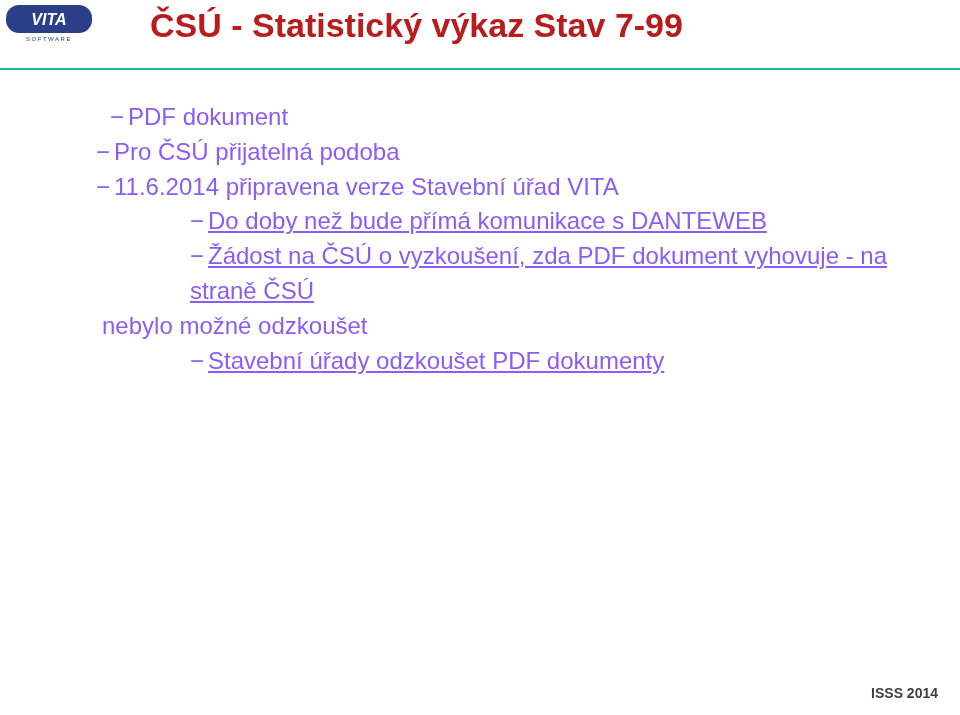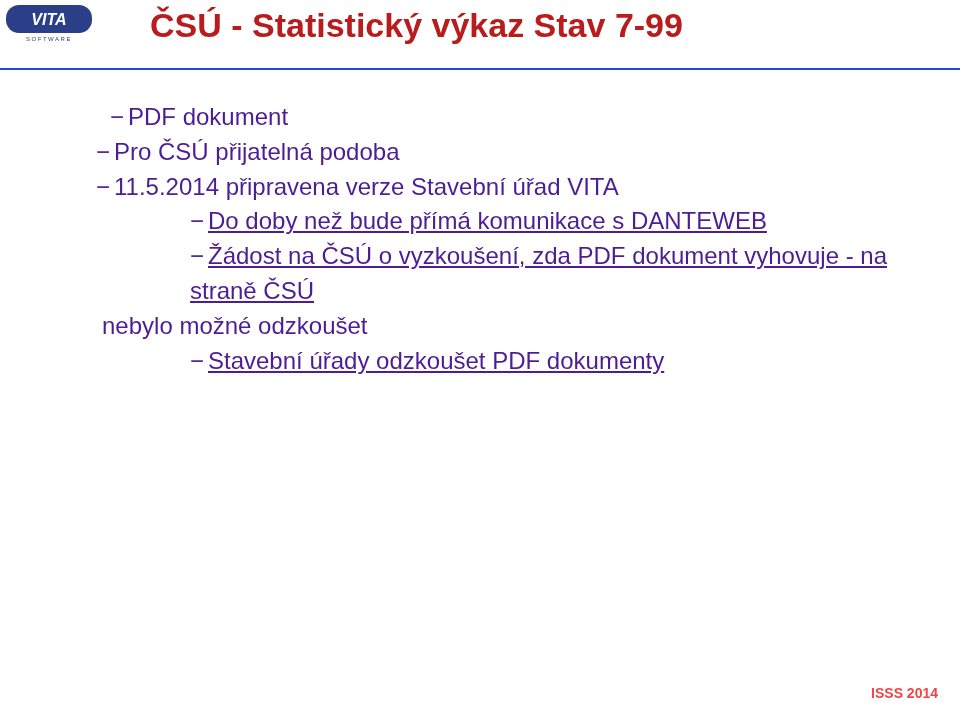--- a/index.html
+++ b/index.html
@@ -5,59 +5,59 @@
   * { margin: 0; padding: 0; box-sizing: border-box; }
   html, body { width: 960px; height: 715px; overflow: hidden; }
   body {
     font-family: Arial, Helvetica, sans-serif;
     background: #ffffff;
     position: relative;
   }
   .header {
     position: relative;
     height: 70px;
-    border-bottom: 2px solid #1d4ed8;
+    border-bottom: 2px solid #14b8a6;
     display: flex;
     align-items: flex-start;
   }
   .logo {
     position: absolute;
     left: 6px;
     top: 5px;
     width: 86px;
     height: 38px;
   }
   .title {
     position: absolute;
     left: 150px;
     top: 6px;
     color: #b91c1c;
     font-size: 34px;
     font-weight: 700;
   }
   .content {
     padding: 30px 22px 0 30px;
-    color: #4c1d95;
+    color: #8b5cf6;
     font-size: 24px;
     line-height: 1.45;
   }
   .b1 { margin-left: 80px; }
   .b2 { margin-left: 66px; }
   .b3 { margin-left: 160px; text-decoration: underline; }
   .bcont { margin-left: 72px; }
   .dash {
     display: inline-block;
     width: 18px;
     text-align: left;
   }
   .footer {
     position: absolute;
     right: 22px;
     bottom: 14px;
-    color: #ef4444;
+    color: #404040;
     font-size: 14px;
     font-weight: 700;
     margin-top: 17px;
   }
 </style>
 </head>
 <body>
 
 <div class="header">
   <div class="logo">
@@ -68,21 +68,21 @@
     </svg>
   </div>
   <div class="title">ČSÚ - Statistický výkaz Stav 7-99</div>
 </div>
 
 <div class="content">
   <div class="b1"><span class="dash">−</span><span>PDF dokument</span></div>
 
   <div class="b2"><span class="dash">−</span><span>Pro ČSÚ přijatelná podoba</span></div>
 
-  <div class="b2"><span class="dash">−</span><span>11.5.2014 připravena verze Stavební úřad VITA</span></div>
+  <div class="b2"><span class="dash">−</span><span>11.6.2014 připravena verze Stavební úřad VITA</span></div>
 
   <div class="b3"><span class="dash">−</span><span>Do doby než bude přímá komunikace s DANTEWEB</span></div>
 
   <div class="b3"><span class="dash">−</span><span>Žádost na ČSÚ o vyzkoušení, zda PDF dokument vyhovuje - na straně ČSÚ</span></div>
   <div class="bcont"><span>nebylo možné odzkoušet</span></div>
 
   <div class="b3"><span class="dash">−</span><span>Stavební úřady odzkoušet PDF dokumenty</span></div>
 </div>
 
 <div class="footer">ISSS 2014</div>

